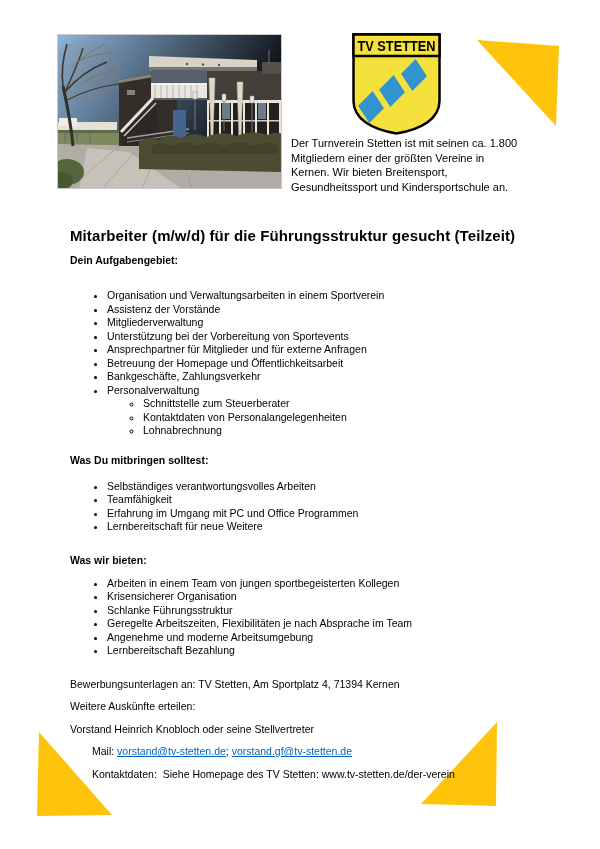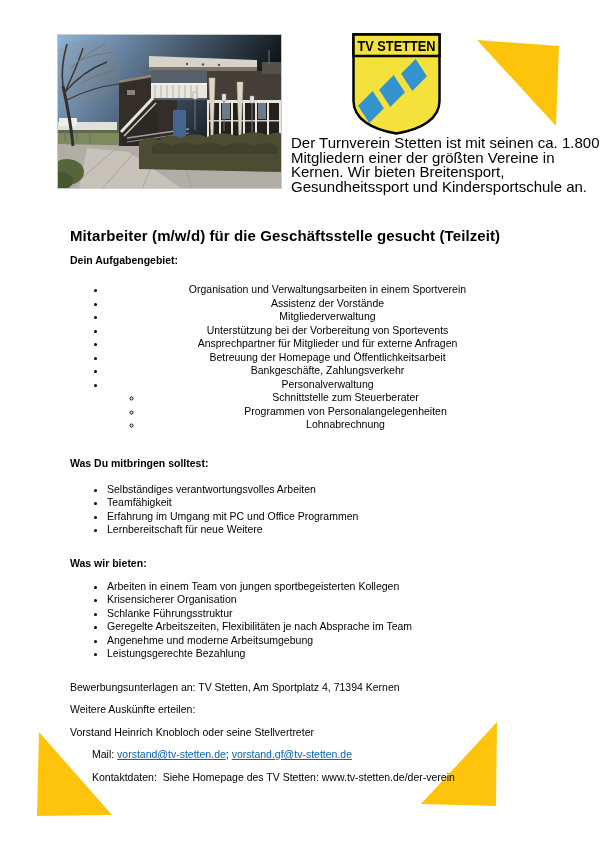--- a/index.html
+++ b/index.html
@@ -8,32 +8,32 @@
     background:#ffffff;color:#000;
     font-family:"Liberation Sans", sans-serif;
   }
   .abs{position:absolute;}
 
   
   .photo{left:57px;top:34px;width:225px;height:155px;}
   .crest{left:352px;top:33px;width:89px;height:102px;}
   .triangles{left:0;top:0;width:600px;height:849px;pointer-events:none;}
 
-  .intro{left:291px;top:136px;width:255px;font-size:15px;line-height:14.6px;}
+  .intro{left:291px;top:136px;width:255px;font-size:11px;line-height:14.6px;}
   .intro div{white-space:nowrap;}
 
   
   .main{left:70px;top:222px;width:478px;font-size:10.5px;}
   h1{font-size:15px;line-height:19px;font-weight:700;margin:4px 0 0;white-space:nowrap;letter-spacing:.1px;}
   h2{font-size:10.5px;line-height:13px;font-weight:700;}
   .sec-1{margin:9px 0 8px;}
-  .sec-2{margin:25px 0 0;}
+  .sec-2{margin:16px 0 0;}
   .sec-3{margin:20px 0 0;}
   ul{list-style:disc;margin:0;padding:0 0 0 37px;}
-  ul.ul-1{margin-top:16px;text-align:center;}
+  ul.ul-1{margin-top:22px;}
   ul.ul-2{margin-top:13px;}
   ul.ul-3{margin-top:10px;}
   li{line-height:13.5px;}
   ul.sub{list-style:circle;padding-left:36px;margin:0;}
 
   .footer p{margin:9px 0 0;line-height:13.5px;}
   .footer p.first{margin-top:20px;}
   .footer p.indent{margin-left:22px;}
   .footer p.prewrap{white-space:pre-wrap;}
   a.mail-link{color:var(--link-color,#0563C1);text-decoration:underline;cursor:pointer;}
@@ -166,56 +166,56 @@
 </svg>
 
 <div class="abs intro">
   <div>Der Turnverein Stetten ist mit seinen ca. 1.800</div>
   <div>Mitgliedern einer der größten Vereine in</div>
   <div>Kernen. Wir bieten Breitensport,</div>
   <div>Gesundheitssport und Kindersportschule an.</div>
 </div>
 
 <div class="abs main">
-  <h1>Mitarbeiter (m/w/d) für die Geschäftsstelle gesucht (Teilzeit)</h1>
+  <h1>Mitarbeiter (m/w/d) für die Führungsstruktur gesucht (Teilzeit)</h1>
 
   <h2 class="sec-1">Dein Aufgabengebiet:</h2>
   <ul class="ul-1">
     <li><span>Organisation und Verwaltungsarbeiten in einem Sportverein</span></li>
     <li><span>Assistenz der Vorstände</span></li>
     <li><span>Mitgliederverwaltung</span></li>
     <li><span>Unterstützung bei der Vorbereitung von Sportevents</span></li>
     <li><span>Ansprechpartner für Mitglieder und für externe Anfragen</span></li>
     <li><span>Betreuung der Homepage und Öffentlichkeitsarbeit</span></li>
     <li><span>Bankgeschäfte, Zahlungsverkehr</span></li>
     <li><span>Personalverwaltung</span>
       <ul class="sub">
         <li><span>Schnittstelle zum Steuerberater</span></li>
-        <li><span>Programmen von Personalangelegenheiten</span></li>
+        <li><span>Kontaktdaten von Personalangelegenheiten</span></li>
         <li><span>Lohnabrechnung</span></li>
       </ul>
     </li>
   </ul>
 
   <h2 class="sec-2">Was Du mitbringen solltest:</h2>
   <ul class="ul-2">
     <li><span>Selbständiges verantwortungsvolles Arbeiten</span></li>
     <li><span>Teamfähigkeit</span></li>
     <li><span>Erfahrung im Umgang mit PC und Office Programmen</span></li>
     <li><span>Lernbereitschaft für neue Weitere</span></li>
   </ul>
 
   <h2 class="sec-3">Was wir bieten:</h2>
   <ul class="ul-3">
     <li><span>Arbeiten in einem Team von jungen sportbegeisterten Kollegen</span></li>
     <li><span>Krisensicherer Organisation</span></li>
     <li><span>Schlanke Führungsstruktur</span></li>
     <li><span>Geregelte Arbeitszeiten, Flexibilitäten je nach Absprache im Team</span></li>
     <li><span>Angenehme und moderne Arbeitsumgebung</span></li>
-    <li><span>Leistungsgerechte Bezahlung</span></li>
+    <li><span>Lernbereitschaft Bezahlung</span></li>
   </ul>
 
   <div class="footer">
     <p class="first">Bewerbungsunterlagen an: TV Stetten, Am Sportplatz 4, 71394 Kernen</p>
     <p>Weitere Auskünfte erteilen:</p>
     <p>Vorstand Heinrich Knobloch oder seine Stellvertreter</p>
     <p class="indent"><span>Mail: </span><a class="mail-link">vorstand@tv-stetten.de</a><span>; </span><a class="mail-link">vorstand.gf@tv-stetten.de</a></p>
     <p class="indent prewrap">Kontaktdaten:  Siehe Homepage des TV Stetten: www.tv-stetten.de/der-verein</p>
   </div>
 </div>

